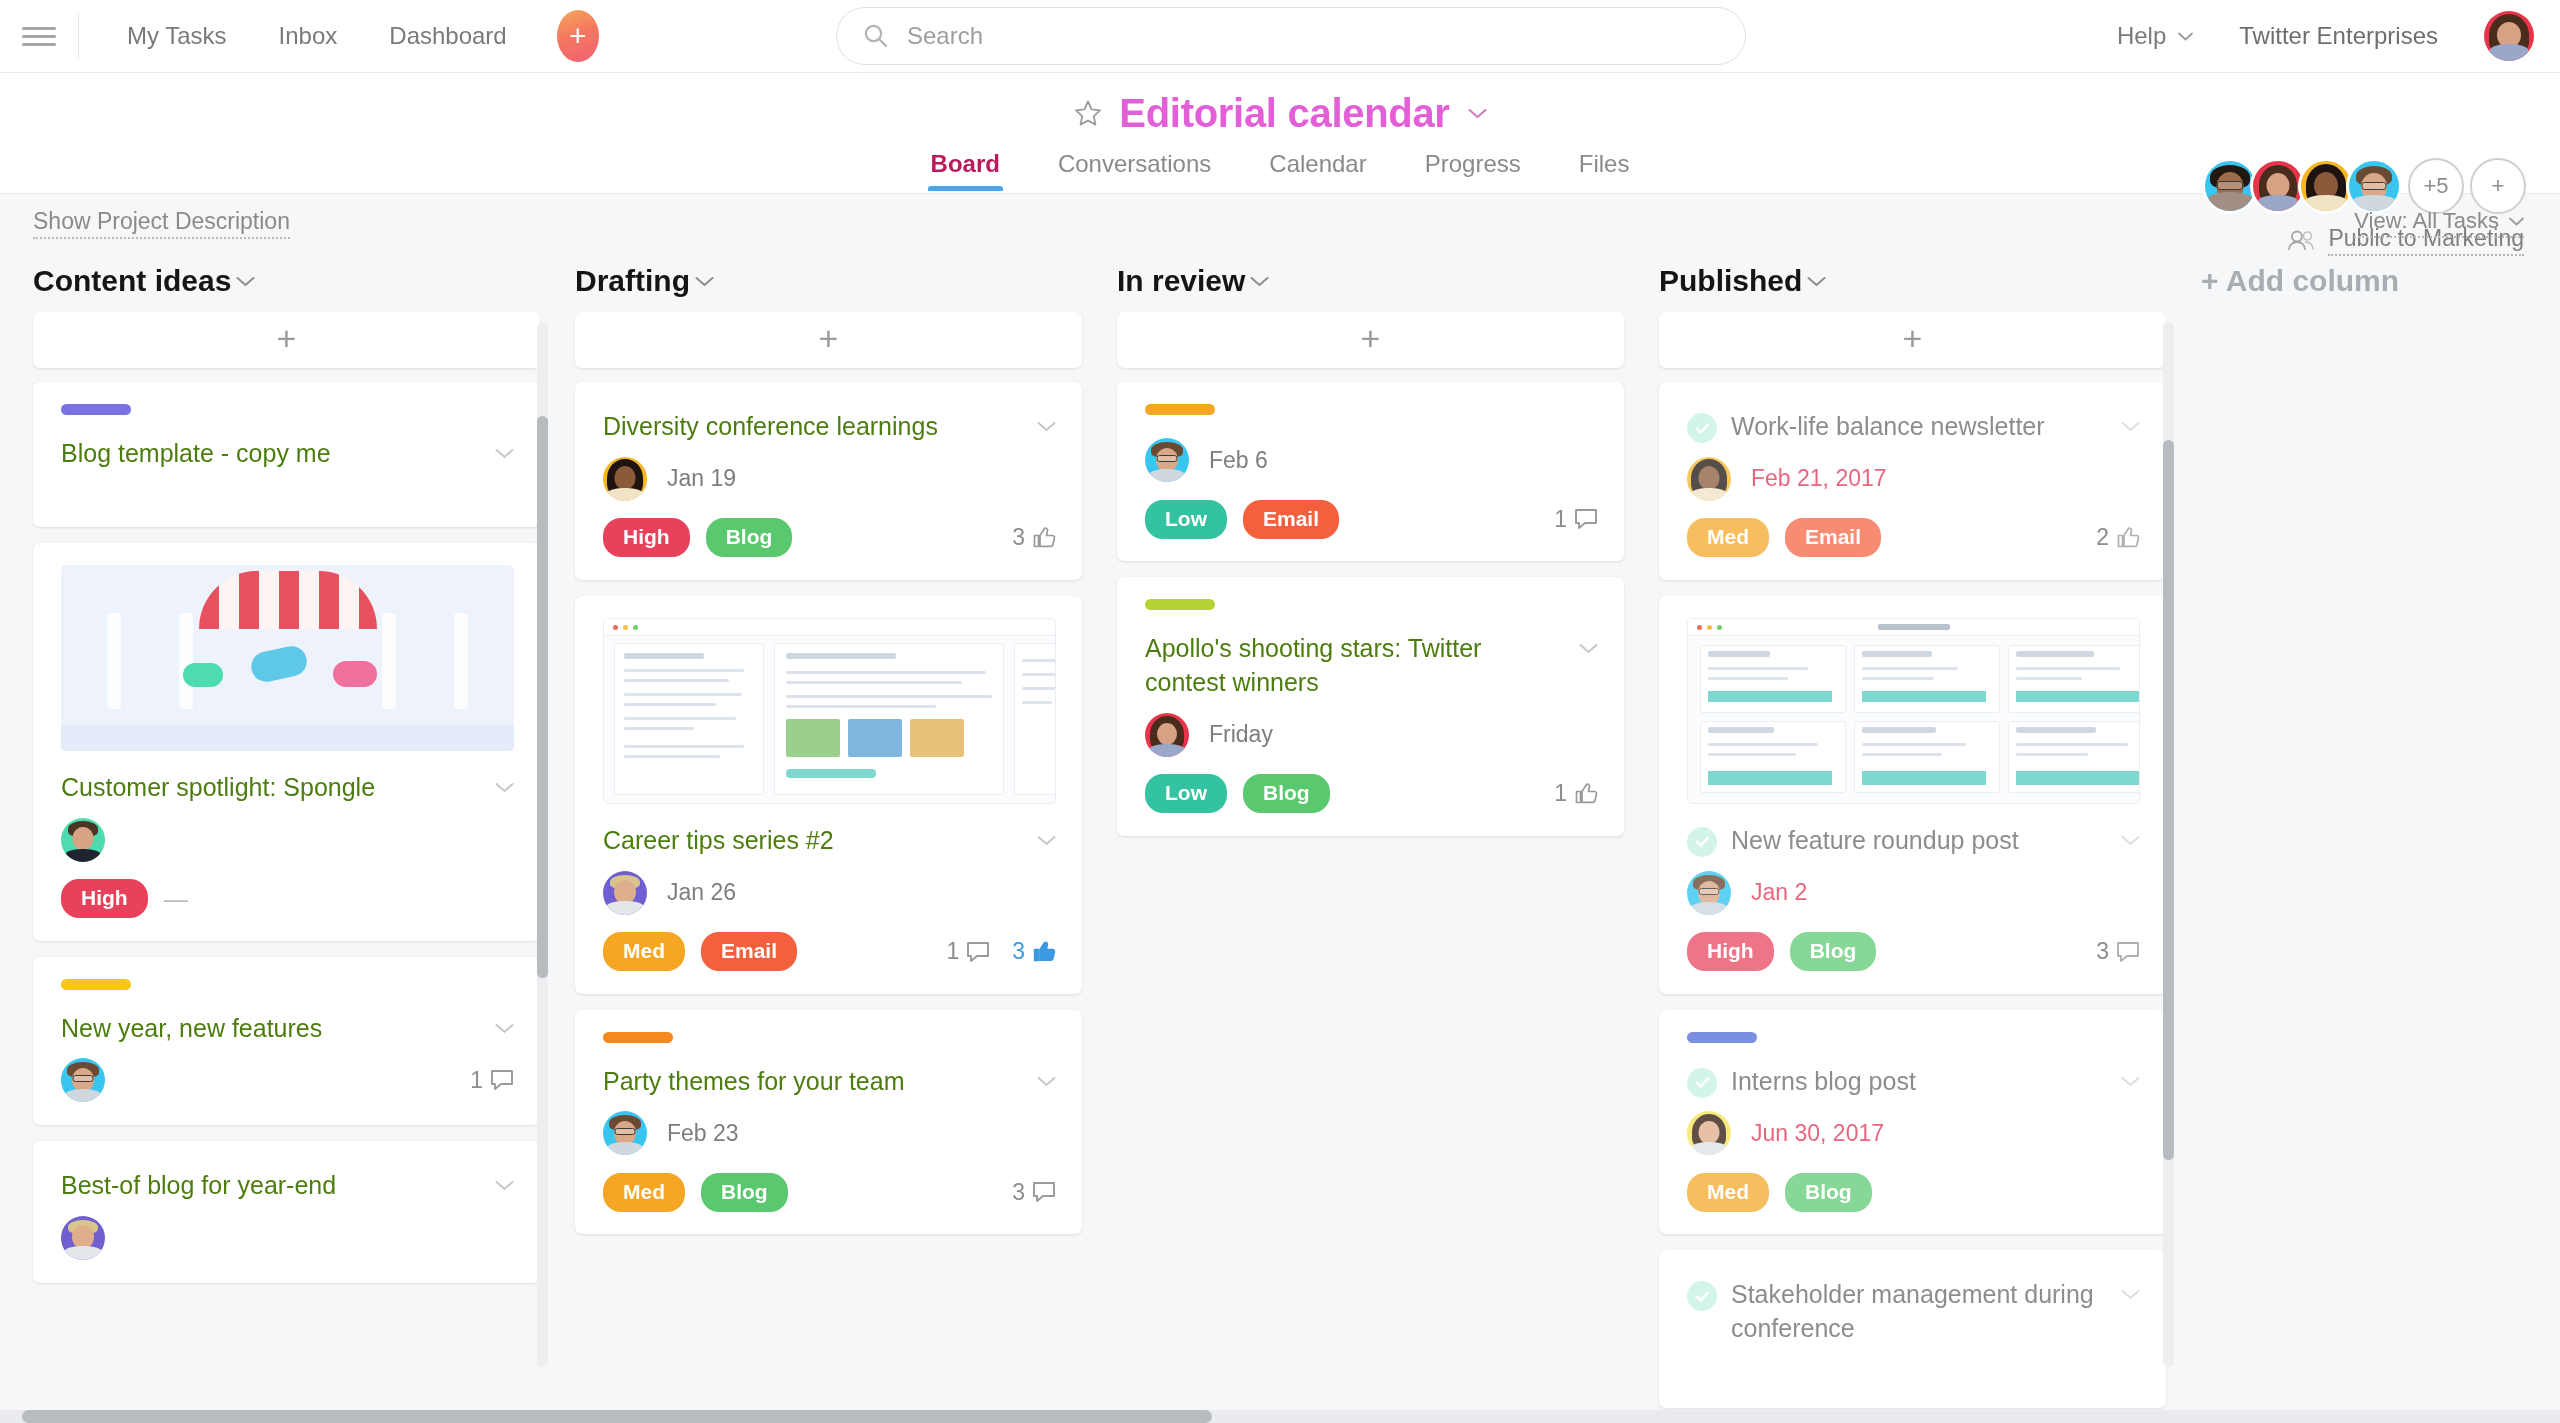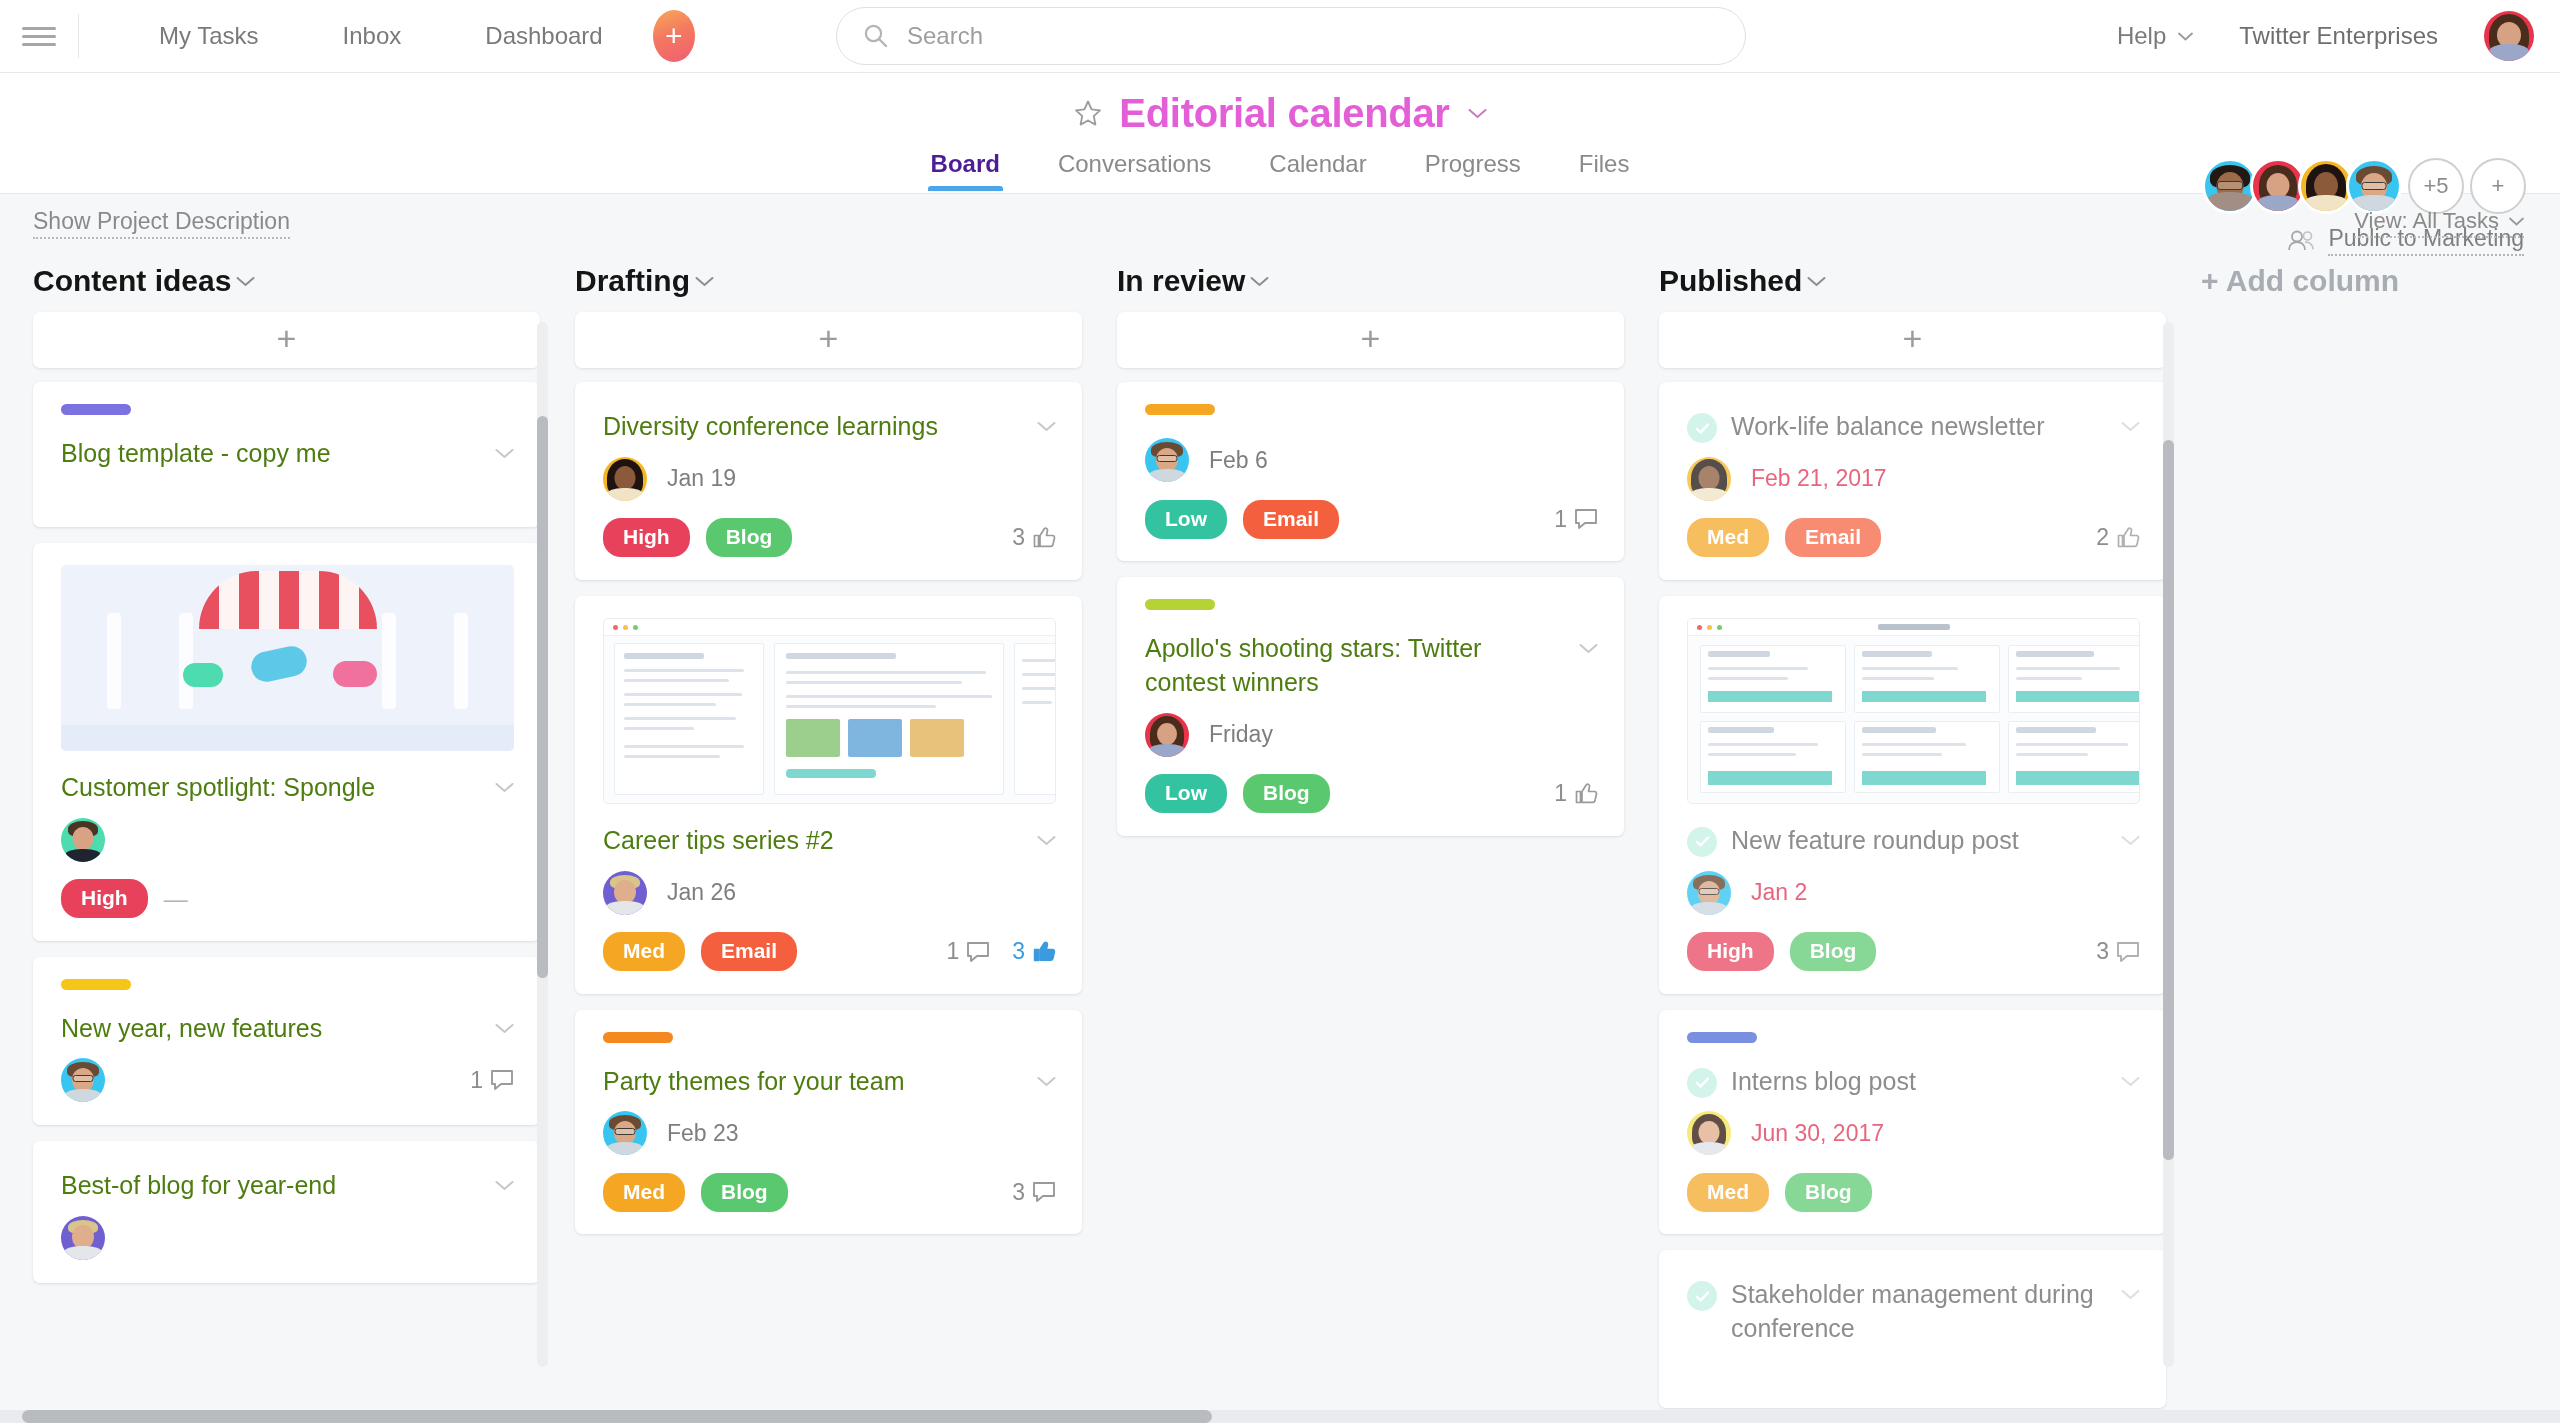--- a/index.html
+++ b/index.html
@@ -13,21 +13,21 @@
 
   
   .topbar {
     height: 73px; background: #fff; display: flex; align-items: center;
     border-bottom: 1px solid #e8e8e8; position: relative;
   }
   .hamburger { width: 34px; margin-left: 22px; margin-right: 22px; cursor: pointer; }
   .hamburger span { display: block; height: 3px; background: #a6a6a6; border-radius: 2px; margin: 5px 0; }
   .nav-divider { width: 1px; height: 44px; background: #e6e6e6; }
   .nav-links { display: flex; align-items: center; gap: 52px; margin-left: 48px; }
-  .nav-link { font-size: 24px; color: #7a7a7a; cursor: pointer; white-space: nowrap; margin-left: 32px; }
+  .nav-link { font-size: 24px; color: #7a7a7a; cursor: pointer; white-space: nowrap; }
   .plus-pill {
     width: 42px; height: 52px; border-radius: 50%;
     background: linear-gradient(160deg, #f7a85c 0%, #f4795f 45%, #f05f73 100%);
     margin-left: 50px; display: flex; align-items: center; justify-content: center;
     color: #fff; font-size: 30px; font-weight: 300; cursor: pointer; line-height: 1;
   }
   .search-wrap {
     position: absolute; left: 836px; width: 910px; height: 58px;
     border: 1.5px solid #e0e0e0; border-radius: 29px; background: #fff;
     display: flex; align-items: center; padding: 0 26px; cursor: text;
@@ -54,21 +54,21 @@
   .av .glass { position: absolute; left: 50%; transform: translateX(-50%); border-radius: 3px; border: 1.5px solid #3a3a3a; background: rgba(255,255,255,.25); }
 
   
   .projhead { background: #fff; height: 121px; position: relative; border-bottom: 1px solid #e8e8e8; }
   .title-row { display: flex; align-items: center; justify-content: center; padding-top: 18px; gap: 16px; }
   .star { width: 30px; height: 30px; cursor: pointer; }
   .proj-title { font-size: 40px; font-weight: bold; color: #e35fd8; letter-spacing: -.3px; cursor: pointer; }
   .title-chev { margin-left: 2px; cursor: pointer; }
   .tabs { display: flex; justify-content: center; gap: 58px; margin-top: 14px; }
   .tab { font-size: 24px; color: #8a8a8a; padding-bottom: 13px; cursor: pointer; position: relative; }
-  .tab.active { color: #4c1d95; font-weight: 600; }
+  .tab.active { color: #be185d; font-weight: 600; }
   .tab.active::after { content:""; position: absolute; left: -3px; right: -3px; bottom: 0; height: 5px; background: #4aa6e8; border-radius: 3px 3px 0 0; }
   .members { position: absolute; right: 34px; top: 85px; display: flex; align-items: center; }
   .members .av, .members .circ { width: 56px; height: 56px; margin-left: -8px; border: 3px solid #fff; }
   .circ { border-radius: 50%; border: 2px solid #cfcfcf !important; display: flex; align-items: center; justify-content: center;
           color: #8d8d8d; font-size: 22px; background: #fff; cursor: pointer; margin-left: 6px !important; }
   .publicrow { position: absolute; right: 36px; top: 152px; display: flex; align-items: center; gap: 12px; cursor: pointer; }
   .publicrow .lbl { font-size: 23px; color: #7f7f7f; border-bottom: 2px dotted #b5b5b5; padding-bottom: 2px; }
 
   
   .toolbar { height: 56px; position: relative; }

